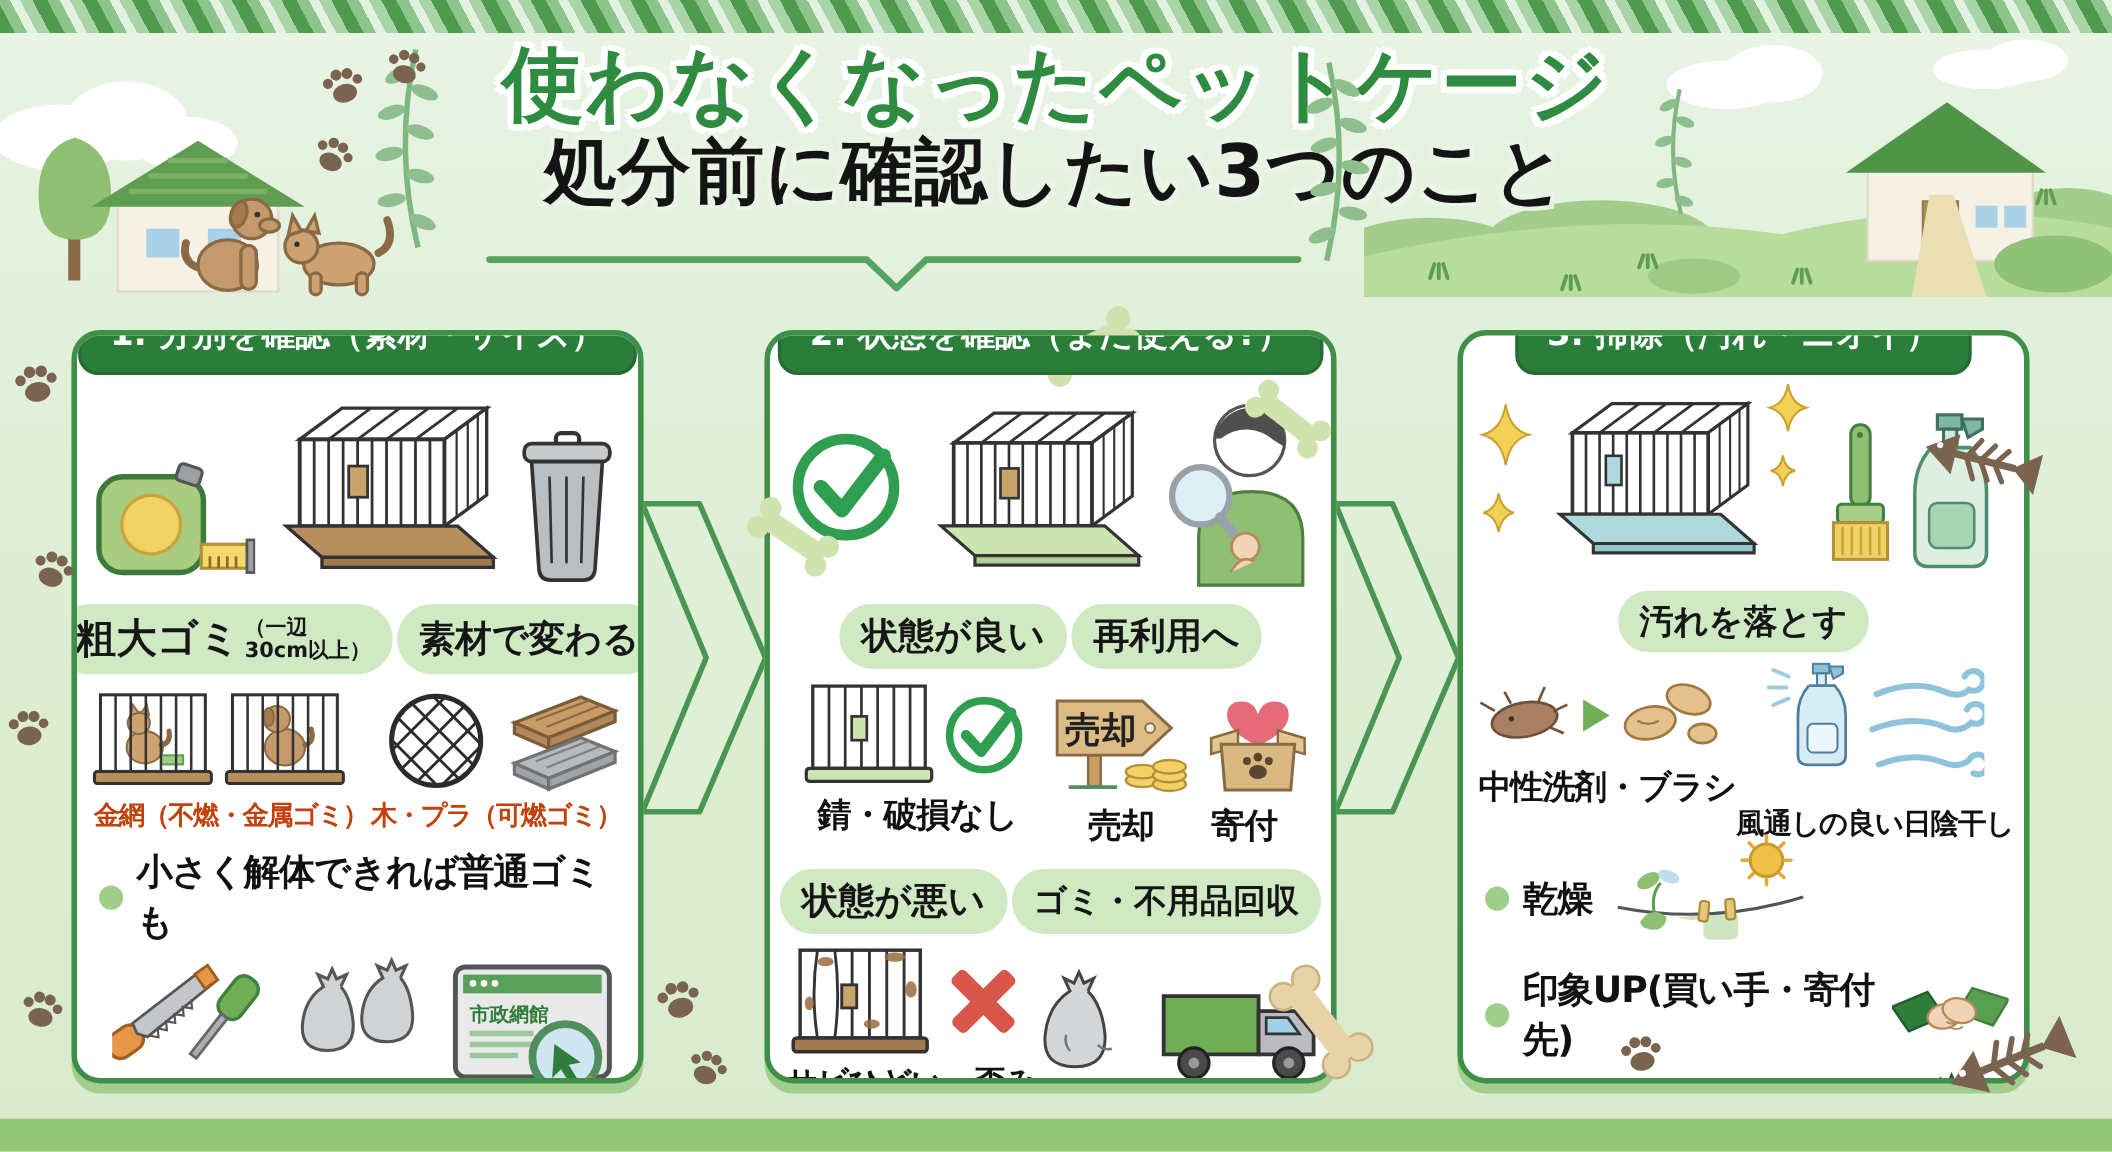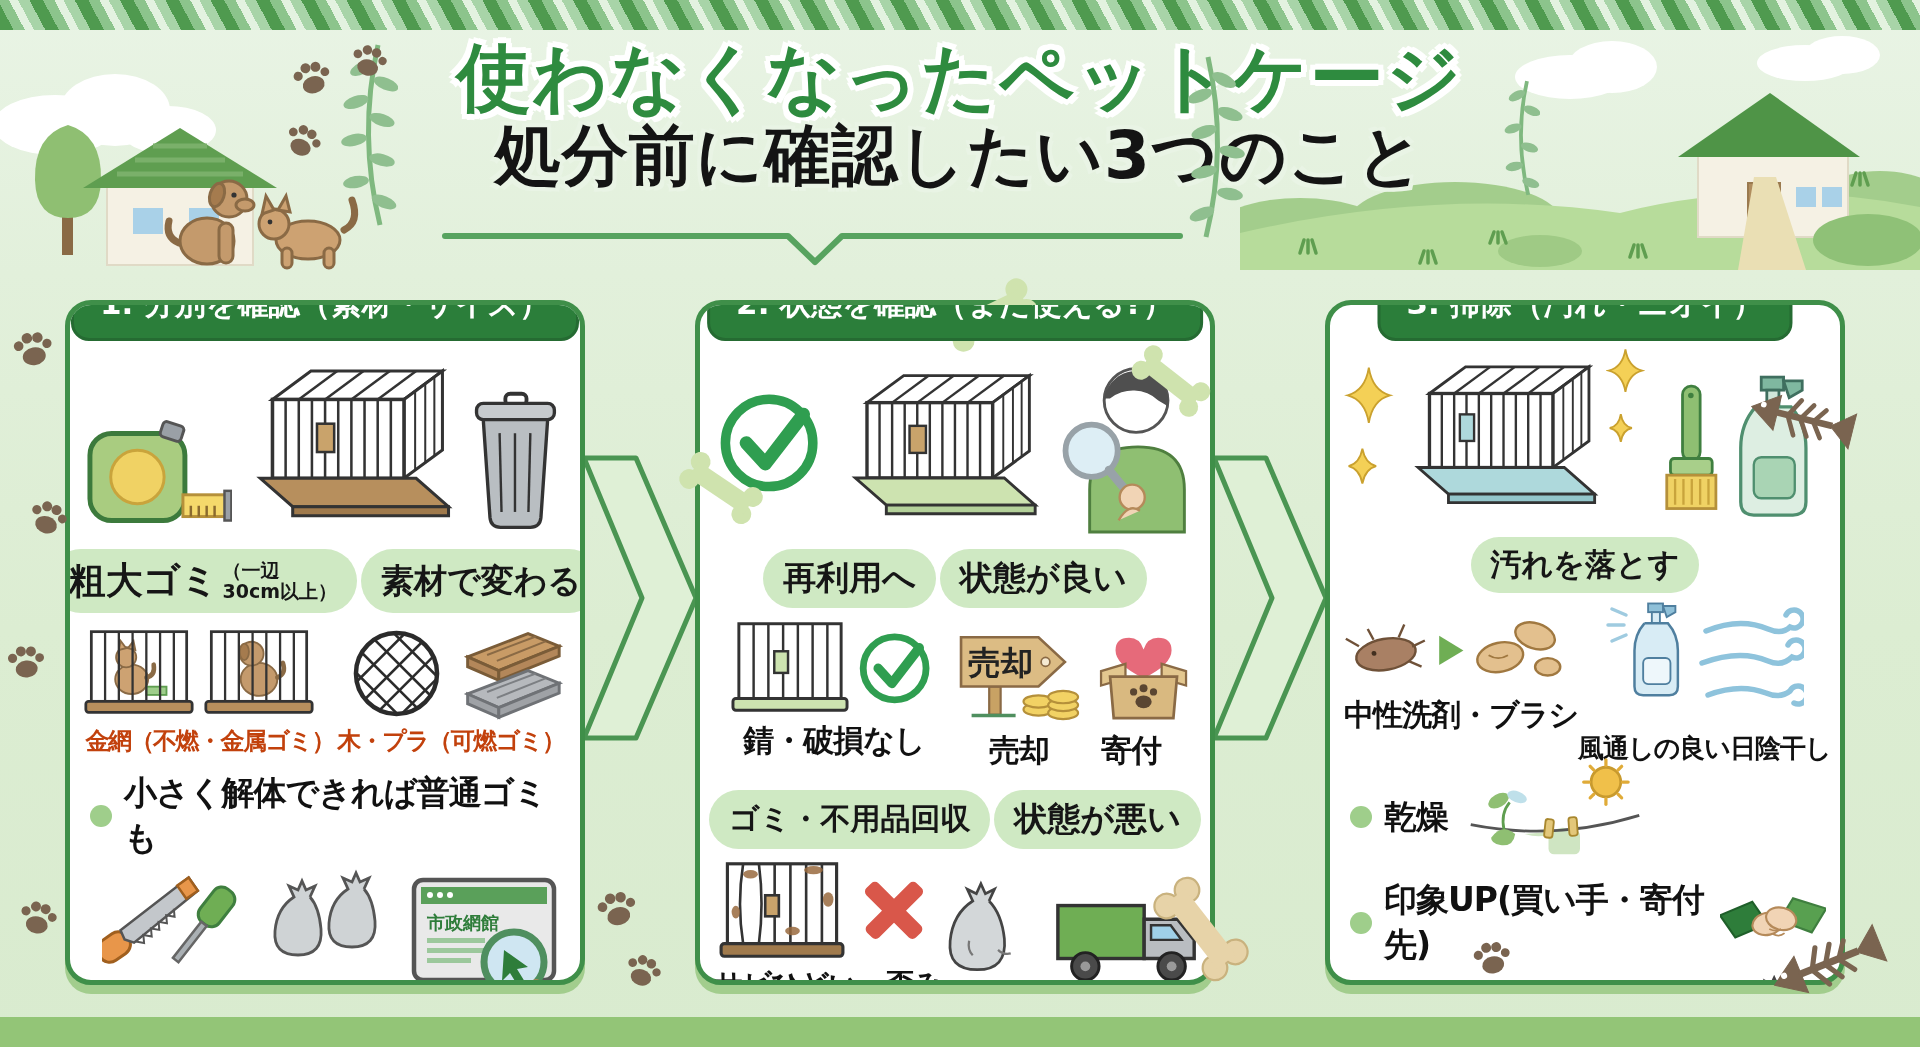--- a/index.html
+++ b/index.html
@@ -322,21 +322,21 @@
     <div class="caption-row">
       <span>金網（不燃・金属ゴミ）</span>
       <span>木・プラ（可燃ゴミ）</span>
     </div>
 
     <div class="bullet">
       <span class="dot"></span>
       <span>小さく解体できれば普通ゴミも</span>
     </div>
 
-    <div class="cols" style="align-items:flex-end">
+    <div class="cols" style="align-items:center">
       <div style="flex:1">
         <svg width="300" height="100" viewBox="0 0 300 100" style="margin-left:18px">
           <g transform="translate(18,64) rotate(-35)">
             <rect x="-30" y="-4" width="34" height="24" rx="11" fill="#e8964a" stroke="#a05f1e" stroke-width="3"></rect>
             <polygon points="2,-2 88,-6 88,10 6,16 0,8" fill="#c3c7cb" stroke="#555" stroke-width="2.5"></polygon>
             <path d="M8,16 l6,6 l4,-7 l6,6 l4,-7 l6,6 l4,-7 l6,6 l4,-7 l6,6 l4,-7" fill="none" stroke="#555" stroke-width="2"></path>
             <rect x="74" y="-6" width="14" height="16" fill="#e8964a" stroke="#a05f1e" stroke-width="2.5"></rect>
           </g>
           <g transform="translate(118,14) rotate(38)">
             <rect x="0" y="0" width="24" height="42" rx="10" fill="#6fae54" stroke="#3f7f3f" stroke-width="3"></rect>
@@ -417,24 +417,24 @@
         <path d="M40,182 v-44 q0,-44 50,-44 q48,0 48,44 v44 z" fill="#8fbf72" stroke="#4f7f3f" stroke-width="3"></path>
         <circle cx="42" cy="98" r="27" fill="#ddeef5" stroke="#98a2a8" stroke-width="6"></circle>
         <line x1="60" y1="118" x2="80" y2="142" stroke="#98a2a8" stroke-width="9" stroke-linecap="round"></line>
         <circle cx="84" cy="146" r="13" fill="#f1d4b5" stroke="#b58a5a" stroke-width="2.5"></circle>
         <path d="M70,170 q10,-18 22,-10" fill="#f1d4b5" stroke="#b58a5a" stroke-width="2.5"></path>
       </svg>
     </div>
 
     <div class="tag-row">
       <div class="tag">
+          <span>状態が良い</span>
+        </div>
+      <div class="tag">
           <span>再利用へ</span>
-        </div>
-      <div class="tag">
-          <span>状態が良い</span>
         </div>
     </div>
 
     <div class="cols">
       <div class="col">
         <div class="icon-line">
           <svg width="118" height="102" viewBox="0 0 120 100">
             <rect x="8" y="6" width="104" height="76" fill="#fff" stroke="#333" stroke-width="3"></rect>
             <g stroke="#333" stroke-width="2.5">
                 <line x1="23" y1="6" x2="23" y2="82"></line>
@@ -484,25 +484,25 @@
           </svg>
         </div>
         <div style="display:flex;gap:52px">
           <span class="cap" style="font-size:31px">売却</span>
           <span class="cap" style="font-size:31px">寄付</span>
         </div>
       </div>
     </div>
 
     <div class="tag-row" style="margin-top:18px">
+      <div class="tag">
+          <span>状態が悪い</span>
+        </div>
       <div class="tag" style="font-size:30px">
           <span>ゴミ・不用品回収</span>
-        </div>
-      <div class="tag">
-          <span>状態が悪い</span>
         </div>
     </div>
 
     <div class="cols">
       <div class="col">
         <div class="icon-line">
           <svg width="126" height="106" viewBox="0 0 120 100">
             <rect x="8" y="6" width="104" height="76" fill="#fff" stroke="#333" stroke-width="3"></rect>
             <g stroke="#333" stroke-width="2.5" fill="none">
               <path d="M23,6 q-6,38 0,76"></path>

